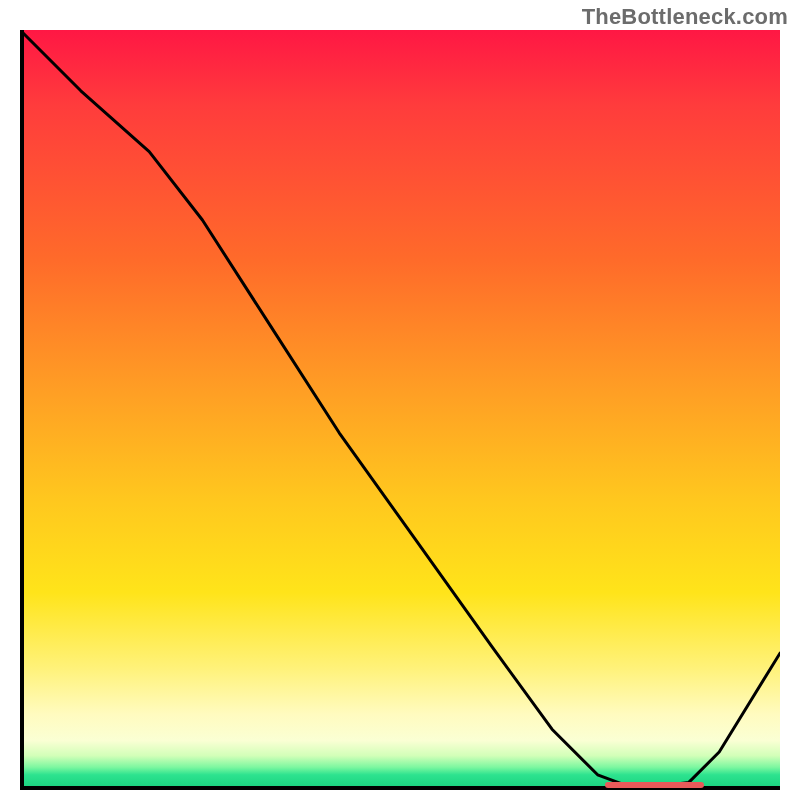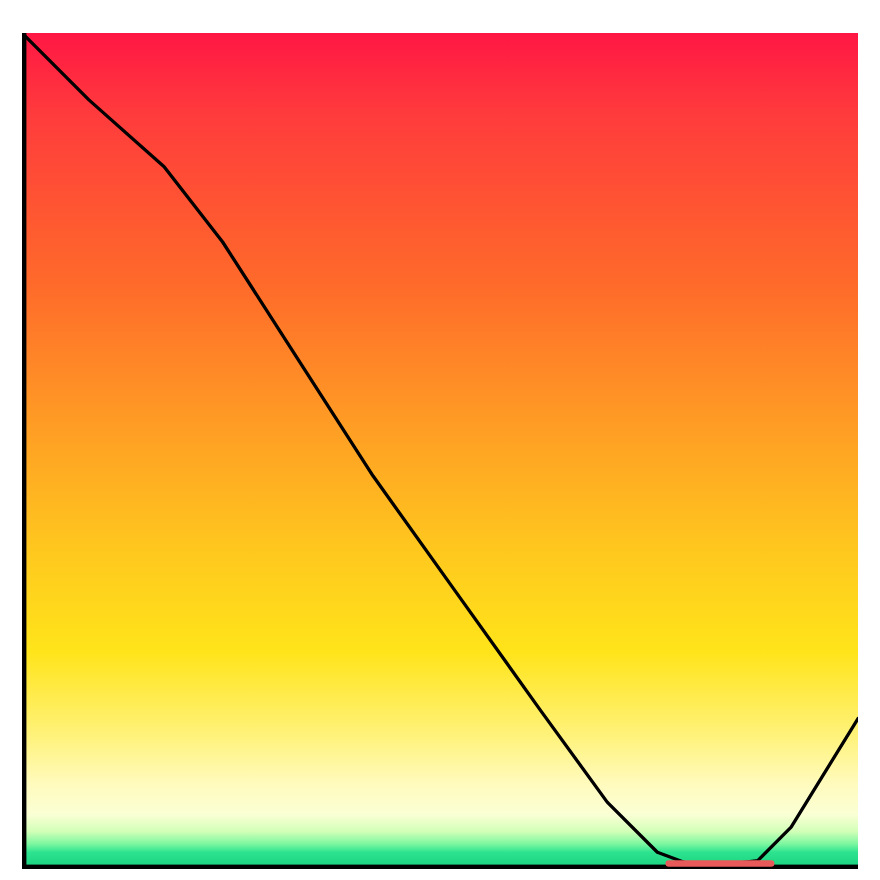--- a/index.html
+++ b/index.html
@@ -76,20 +76,21 @@
   .marker-segment {
     position: absolute;
     height: 6px;
     border-radius: 3px;
     background: #e85a5a;
   }
 </style>
 </head>
 <body>
 <div class="wrap">
+  <div class="attribution">TheBottleneck.com</div>
 
   <div class="plot">
     <div class="plot-bg"></div>
     <div class="axes"></div>
 
     <svg class="curve" viewBox="0 0 760 760" preserveAspectRatio="none">
       <path id="curve-path" d="M0.00 0.00 L60.80 60.80 L129.20 121.60 L182.40 190.00 L250.80 296.40 L319.20 402.80 L395.20 509.20 L471.20 615.60 L532.00 699.20 L577.60 744.80 L608.00 756.20 L638.40 756.20 L668.80 752.40 L699.20 722.00 L760.00 623.20" fill="none" stroke="#000000" stroke-width="3" stroke-linejoin="round" stroke-linecap="round"></path>
     </svg>
 
     <div id="marker" class="marker-segment" style="left: 585.2px; width: 98.8px; top: 752.2px; background: rgb(232, 90, 90);"></div>

